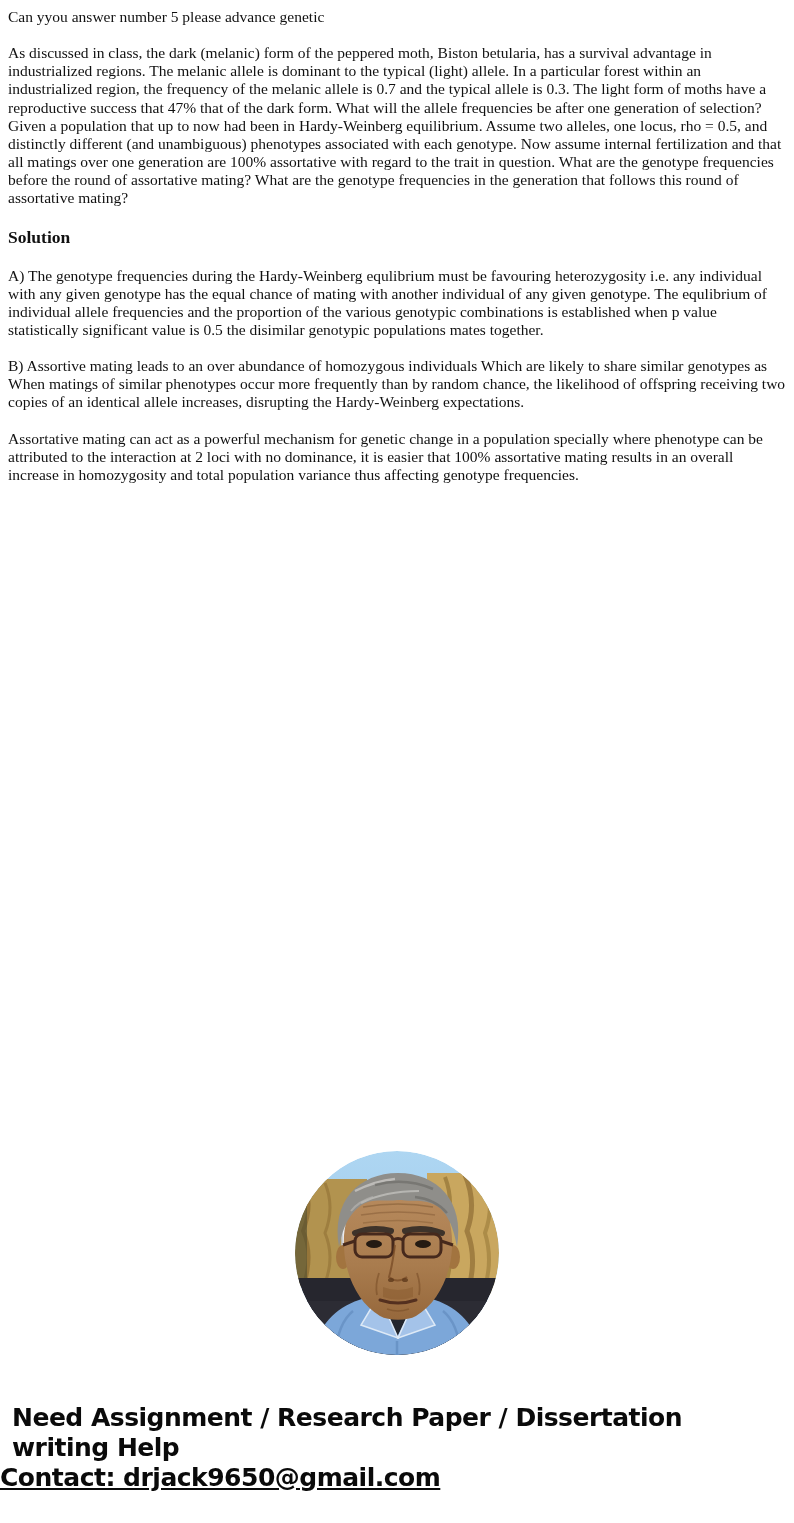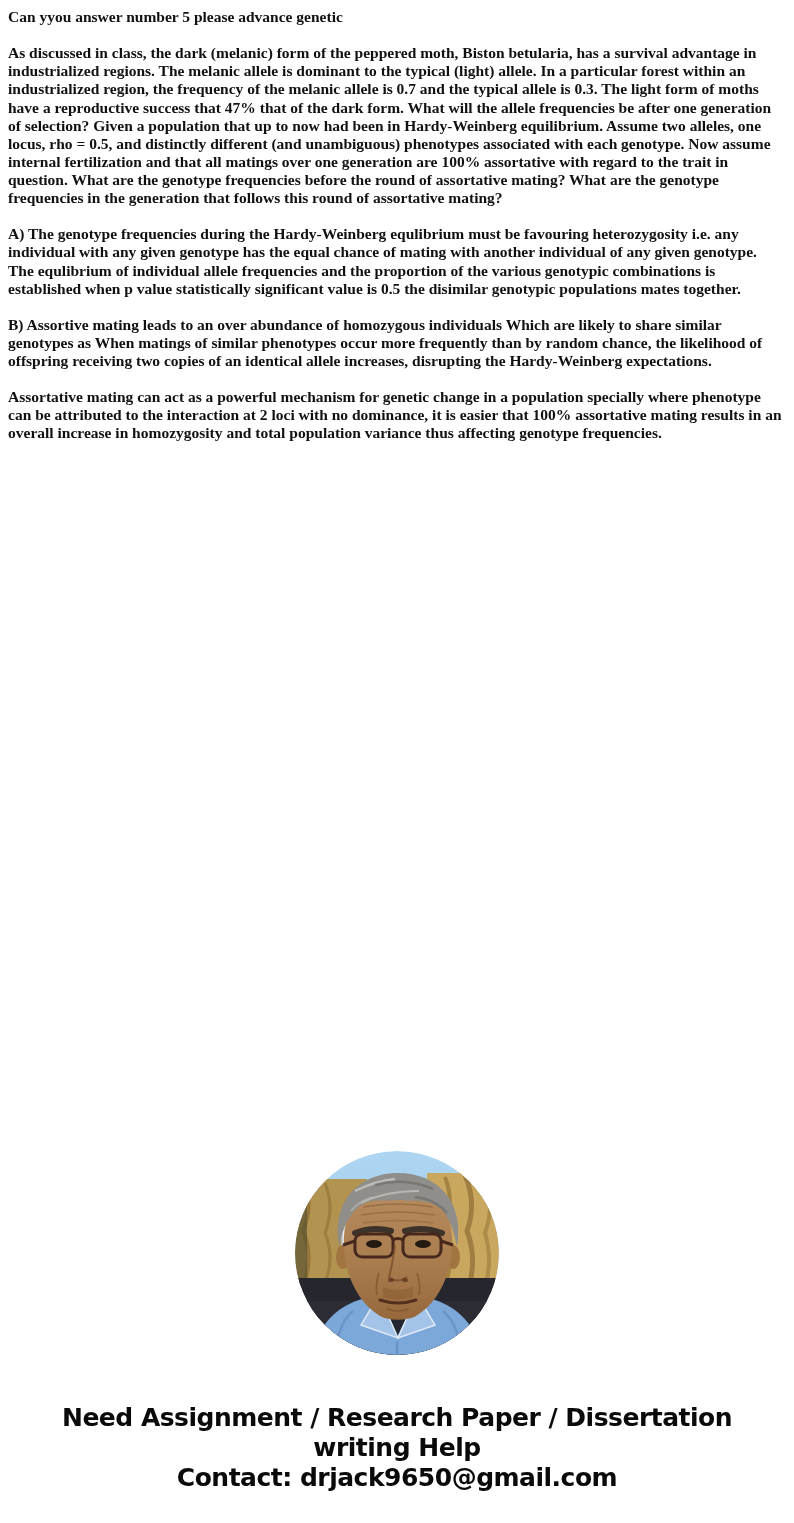--- a/index.html
+++ b/index.html
@@ -16,21 +16,20 @@
     font-family: "Liberation Serif", serif;
     color: #111111;
   }
   .content {
     padding: 8px 8px 0 8px;
     font-size: 15.5px;
     line-height: 1.17;
   }
   .content p {
     margin: 0 0 18px 0;
-    font-weight: bold;
   }
   .solution-heading {
     font-size: 17.5px;
     font-weight: bold;
     margin: 20px 0 19px 0;
   }
   .avatar-wrap {
     position: absolute;
     top: 1151px;
     left: 50%;
@@ -38,48 +37,50 @@
     width: 204px;
     height: 204px;
     border-radius: 50%;
     overflow: hidden;
   }
   .footer {
     position: absolute;
     top: 1403px;
     left: 0;
     width: 794px;
-    text-align: center;
+    text-align: left;
     font-family: "DejaVu Sans", sans-serif;
     font-weight: bold;
     color: #0a0a0a;
   }
   .footer .footer-heading {
     font-size: 25px;
     line-height: 30px;
     letter-spacing: -0.5px;
     max-width: 770px;
     margin: 0 auto;
   }
   .footer .footer-contact {
     font-size: 25px;
     line-height: 30px;
     letter-spacing: -0.5px;
     margin: 0 auto;
+    text-decoration: underline;
   }
 </style>
 </head>
 <body>
 
 <div class="page">
 
   <div class="content">
     <p>Can yyou answer number 5 please advance genetic</p>
     <p>As discussed in class, the dark (melanic) form of the peppered moth, Biston betularia, has a survival advantage in industrialized regions. The melanic allele is dominant to the typical (light) allele. In a particular forest within an industrialized region, the frequency of the melanic allele is 0.7 and the typical allele is 0.3. The light form of moths have a reproductive success that 47% that of the dark form. What will the allele frequencies be after one generation of selection? Given a population that up to now had been in Hardy-Weinberg equilibrium. Assume two alleles, one locus, rho = 0.5, and distinctly different (and unambiguous) phenotypes associated with each genotype. Now assume internal fertilization and that all matings over one generation are 100% assortative with regard to the trait in question. What are the genotype frequencies before the round of assortative mating? What are the genotype frequencies in the generation that follows this round of assortative mating?</p>
 
+    <div class="solution-heading">Solution</div>
 
     <p>A) The genotype frequencies during the Hardy-Weinberg equlibrium must be favouring heterozygosity i.e. any individual with any given genotype has the equal chance of mating with another individual of any given genotype. The equlibrium of individual allele frequencies and the proportion of the various genotypic combinations is established when p value statistically significant value is 0.5 the disimilar genotypic populations mates together.</p>
     <p>B) Assortive mating leads to an over abundance of homozygous individuals Which are likely to share similar genotypes as When matings of similar phenotypes occur more frequently than by random chance, the likelihood of offspring receiving two copies of an identical allele increases, disrupting the Hardy-Weinberg expectations.</p>
     <p>Assortative mating can act as a powerful mechanism for genetic change in a population specially where phenotype can be attributed to the interaction at 2 loci with no dominance, it is easier that 100% assortative mating results in an overall increase in homozygosity and total population variance thus affecting genotype frequencies.</p>
   </div>
 
   <div class="avatar-wrap">
     <svg width="204" height="204" viewBox="0 0 204 204">
       <defs>
         <clipPath id="circ">

